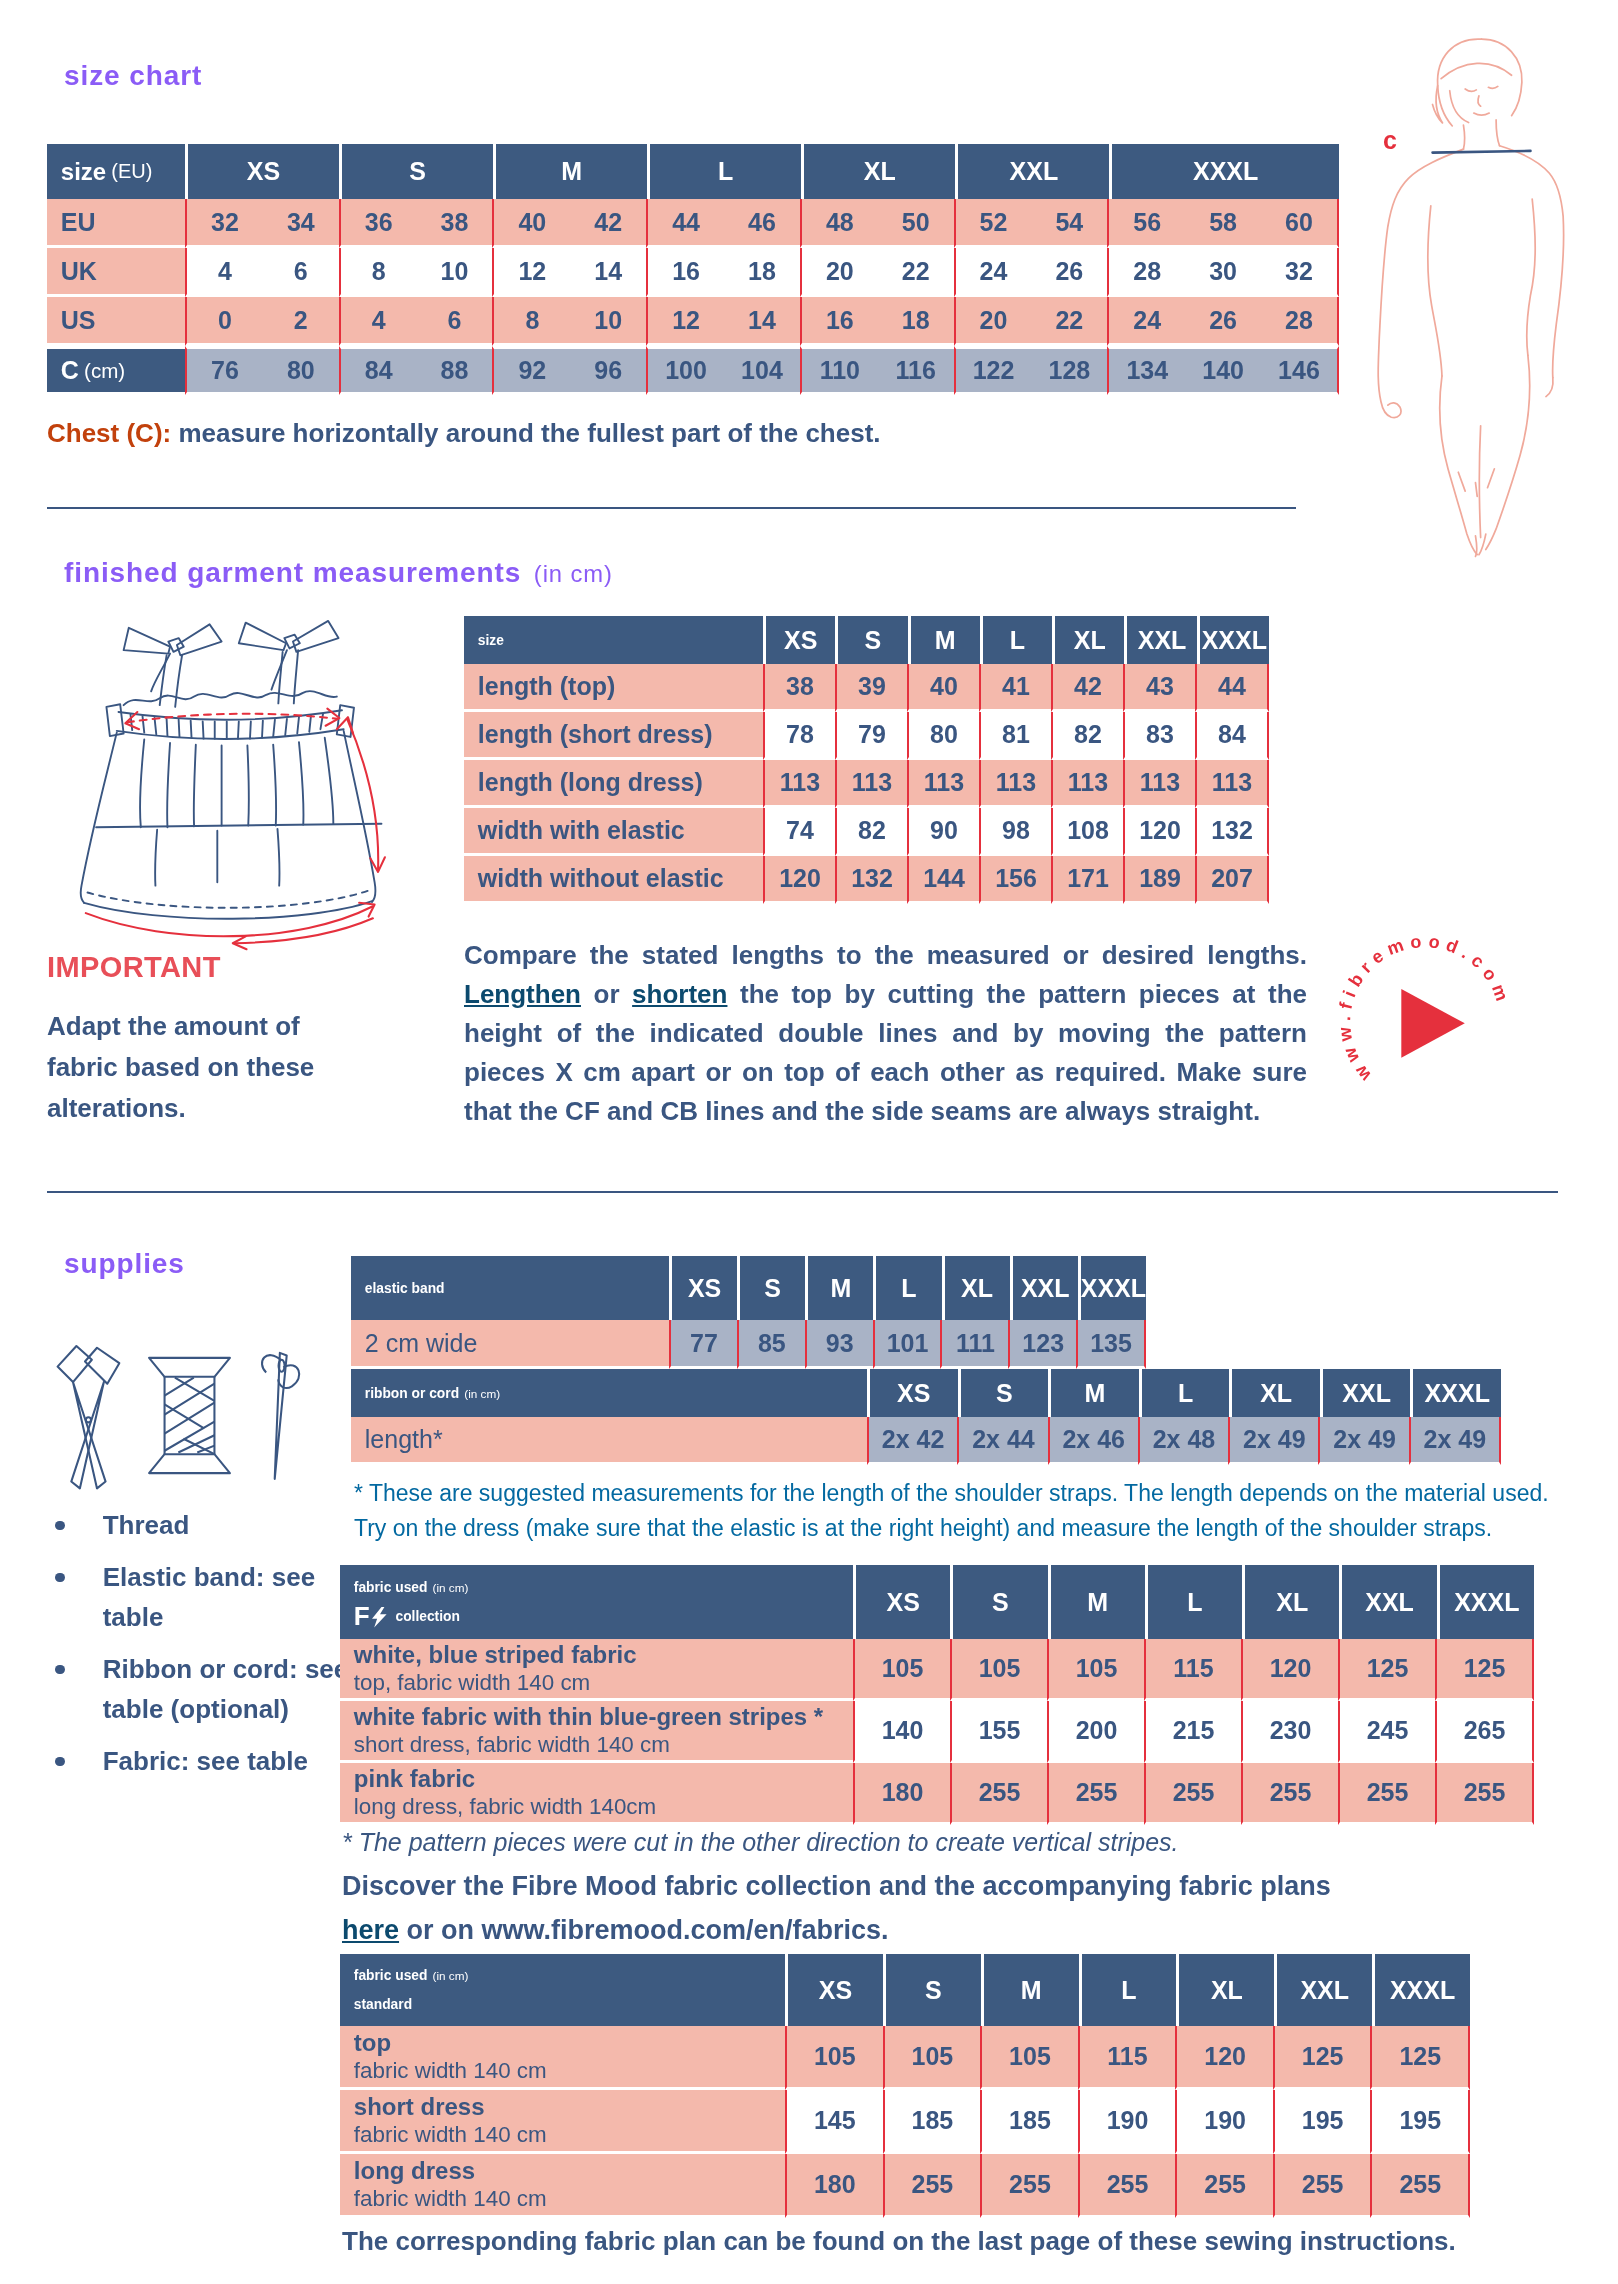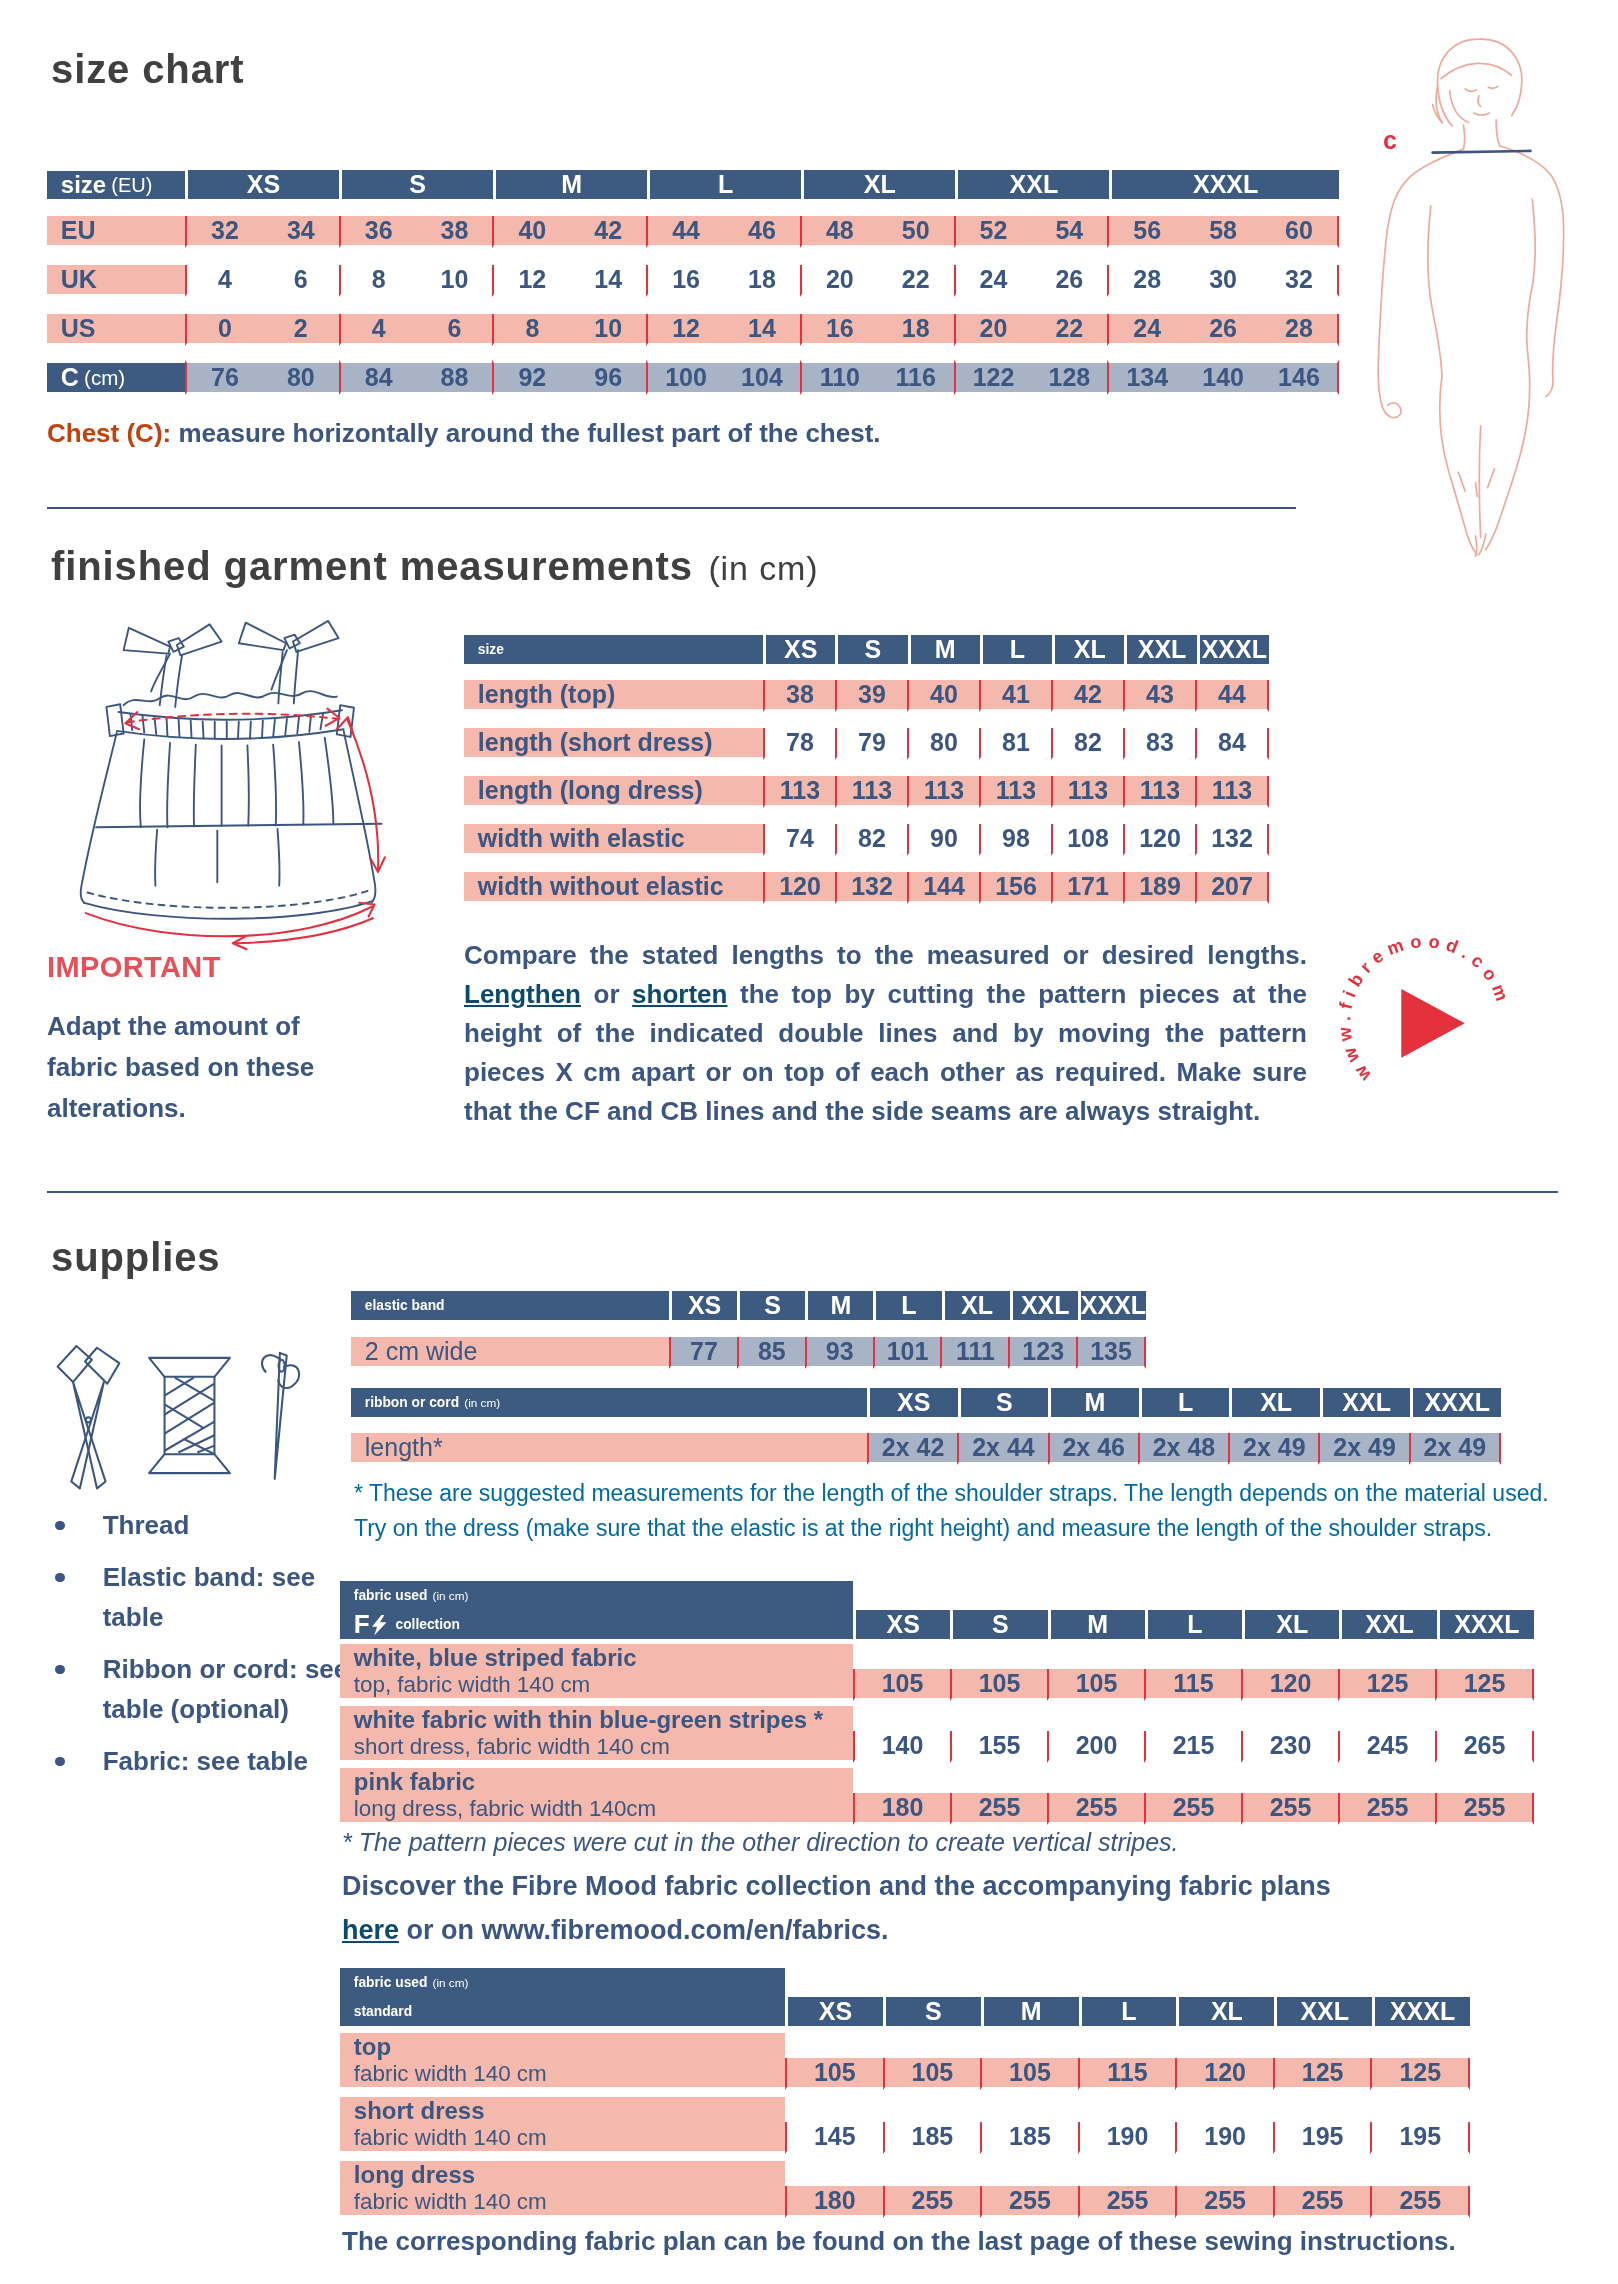--- a/index.html
+++ b/index.html
@@ -1,20 +1,20 @@
 <!DOCTYPE html>
 <html style="font-size:13.8px"><head>
 <meta charset="utf-8">
 <style>
   html,body{margin:0;padding:0;background:#ffffff;}
   .page{position:relative;width:1618px;height:2284px;background:#ffffff;overflow:hidden;
         font-family:"Liberation Sans",sans-serif;}
 
   
-  .red-title{position:absolute;margin:4px;color:#404040;font-weight:bold;font-size:40px;letter-spacing:0.9px;}
+  .red-title{position:absolute;margin:17px;color:#8b5cf6;font-weight:bold;font-size:28px;letter-spacing:0.9px;}
   #t-sizechart{left:47px;top:43px;}
   #t-finished{left:47px;top:540px;}
   #t-supplies{left:47px;top:1231px;}
   .red-title .sfx{font-size:0.85em;}
 
   .divider{position:absolute;height:1.7px;background:#3a5681;}
   #div1{left:47px;top:507px;width:1249px;}
   #div2{left:47px;top:1191px;width:1511px;}
 
   #chest-note{position:absolute;left:47px;top:418px;margin:0;font-size:26px;font-weight:bold;color:#3a5681;}
@@ -38,21 +38,21 @@
   #closing{position:absolute;left:342px;top:2226px;margin:0;color:#3a5681;font-weight:bold;font-size:26px;}
 
   
   #bullets{position:absolute;left:50px;top:1505px;width:301px;margin:0;padding:0;list-style:none;
            color:#3a5681;font-weight:bold;font-size:26px;}
   #bullets li{display:flex;margin-bottom:12px;line-height:40px;}
   #bullets .dot{flex:none;width:9.5px;height:9.5px;border-radius:50%;background:#3a5681;margin:15.5px 38px 0 5.2px;}
 
   
   .tbl{position:absolute;display:flex;flex-direction:column;}
-  .tr{display:flex;width:100%;align-items:flex-end;}
+  .tr{display:flex;width:100%;}
   .th{background:#3d5a80;color:#fff;display:flex;align-items:center;justify-content:center;
       box-sizing:border-box;font-weight:bold;}
   .th.lab{justify-content:flex-start;padding-left:13.8px;flex:none;}
   .th.sz{flex:1;border-left:3.4px solid #ffffff;font-size:25px;}
   .td{display:flex;align-items:center;justify-content:center;color:#3a5681;font-weight:bold;
       box-sizing:border-box;border-bottom:3.4px solid #ffffff;font-size:25px;}
   .td.lab{justify-content:flex-start;padding-left:13.8px;flex:none;background:#f4b9ac;font-weight:normal;}
   .td.val{flex:1;}
   .bg-pink{background:#f4b9ac;}
   .bg-white{background:#ffffff;}

